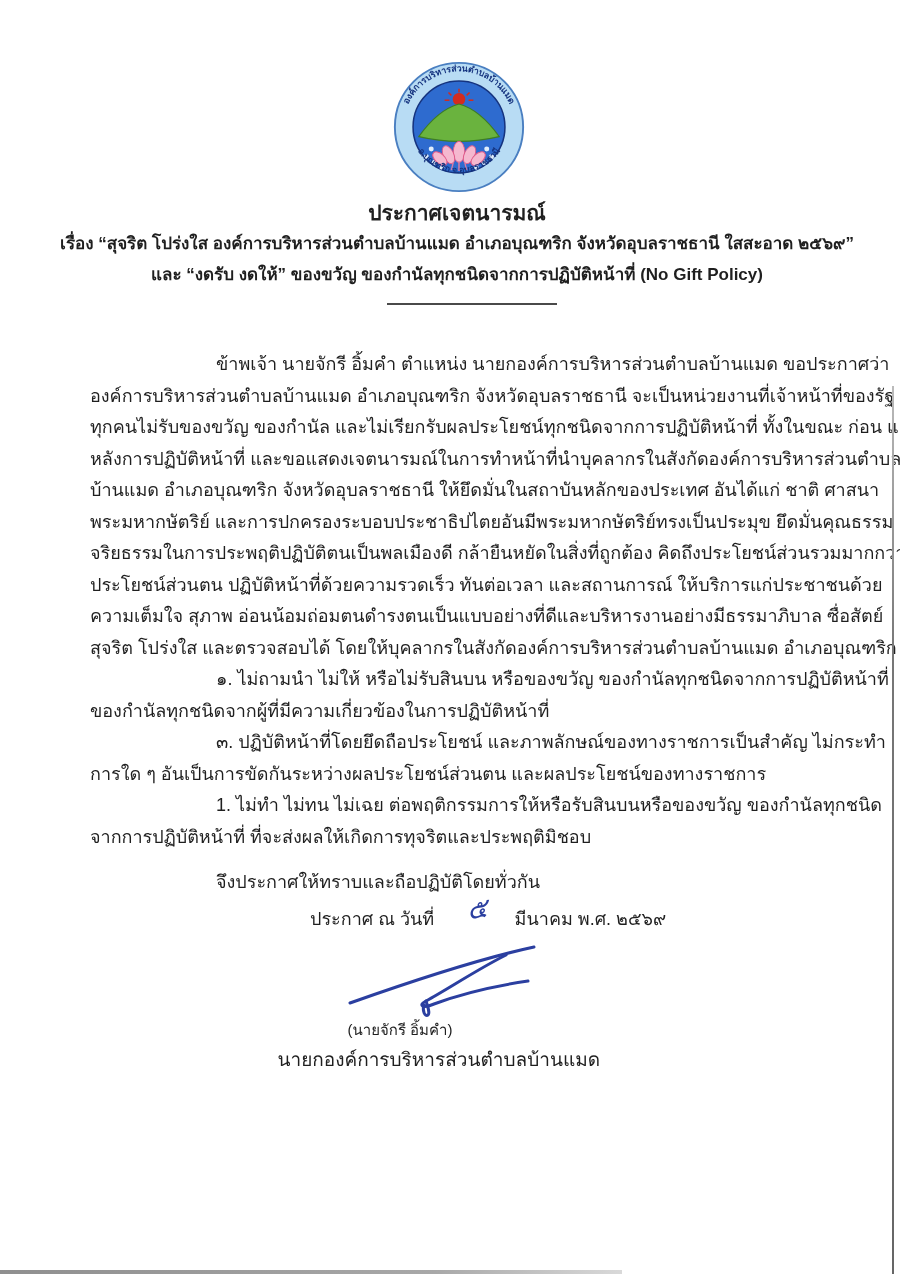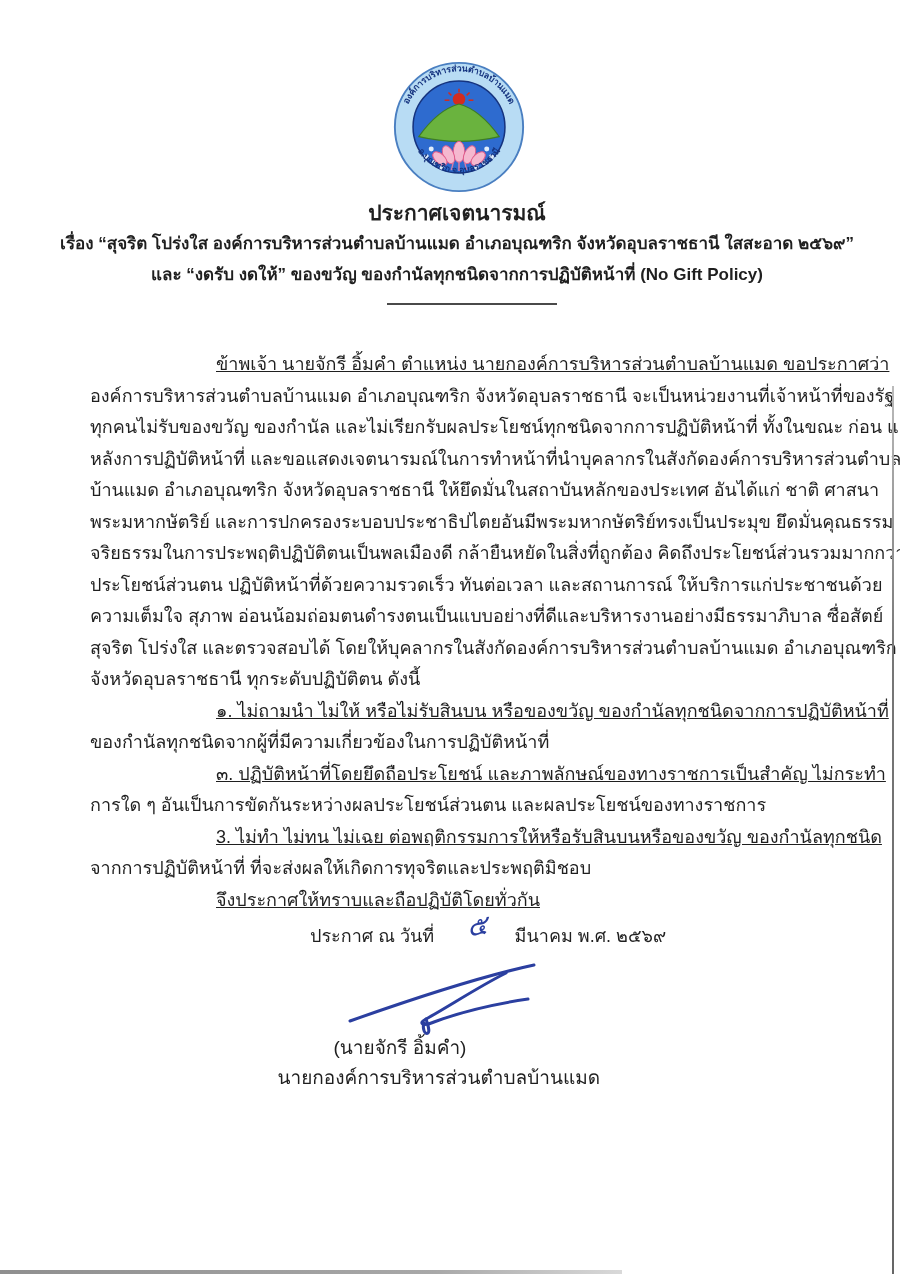--- a/index.html
+++ b/index.html
@@ -18,35 +18,35 @@
   .title-block{position:absolute;top:198px;left:0;width:100%;text-align:center;font-weight:bold;padding-left:7px;}
   .title-main{font-size:21px;line-height:30px;}
   .title-sub{font-size:17px;line-height:31px;white-space:nowrap;}
   .divider{position:absolute;top:303px;left:387px;width:170px;height:2px;background:#4a4a4a;}
   
   .content{
     position:absolute;top:349px;left:90px;width:720px;
     font-size:18px;line-height:31.5px;
   }
   .ln{white-space:nowrap;}
-  .ind{padding-left:126px;text-decoration:underline;}
-  .closing{}
+  .ind{padding-left:126px;}
+  .closing{margin-top:14px;}
   .dateline{margin-top:2px;padding-left:220px;white-space:nowrap;}
   .hand-day{
     display:inline-block;
     color:#2b3fa0;
     font-size:27px;
     transform:rotate(-8deg) translateY(-7px);
     margin:0 26px 0 34px;
     font-style:italic;
   }
   
   .sig-block{margin-top:6px;margin-left:110px;width:400px;text-align:center;}
   .sig-svg{display:block;margin:0 auto -4px auto;transform:translateX(48px);}
-  .sig-name{font-size:19px;line-height:30px;}
+  .sig-name{font-size:15px;line-height:30px;}
   .sig-pos{font-size:19px;line-height:30px;text-align:right;}
   
   .scan-vline{position:absolute;left:892px;top:386px;width:2px;height:888px;
     background:linear-gradient(#bbb,#777 30%,#666);}
   .scan-bottom{position:absolute;left:0;bottom:0;width:622px;height:4px;
     background:linear-gradient(90deg,#8f8f8f,#a8a8a8 70%,#d9d9d9);}
 </style>
 </head>
 <body>
 
@@ -114,27 +114,26 @@
     <div class="ln ind">ข้าพเจ้า นายจักรี  อิ้มคำ ตำแหน่ง นายกองค์การบริหารส่วนตำบลบ้านแมด ขอประกาศว่า</div>
     <div class="ln">องค์การบริหารส่วนตำบลบ้านแมด อำเภอบุณฑริก จังหวัดอุบลราชธานี จะเป็นหน่วยงานที่เจ้าหน้าที่ของรัฐ</div>
     <div class="ln">ทุกคนไม่รับของขวัญ ของกำนัล และไม่เรียกรับผลประโยชน์ทุกชนิดจากการปฏิบัติหน้าที่ ทั้งในขณะ ก่อน และ</div>
     <div class="ln">หลังการปฏิบัติหน้าที่ และขอแสดงเจตนารมณ์ในการทำหน้าที่นำบุคลากรในสังกัดองค์การบริหารส่วนตำบล</div>
     <div class="ln">บ้านแมด อำเภอบุณฑริก จังหวัดอุบลราชธานี ให้ยึดมั่นในสถาบันหลักของประเทศ อันได้แก่ ชาติ ศาสนา</div>
     <div class="ln">พระมหากษัตริย์ และการปกครองระบอบประชาธิปไตยอันมีพระมหากษัตริย์ทรงเป็นประมุข ยึดมั่นคุณธรรม</div>
     <div class="ln">จริยธรรมในการประพฤติปฏิบัติตนเป็นพลเมืองดี กล้ายืนหยัดในสิ่งที่ถูกต้อง คิดถึงประโยชน์ส่วนรวมมากกว่า</div>
     <div class="ln">ประโยชน์ส่วนตน ปฏิบัติหน้าที่ด้วยความรวดเร็ว ทันต่อเวลา และสถานการณ์ ให้บริการแก่ประชาชนด้วย</div>
     <div class="ln">ความเต็มใจ สุภาพ อ่อนน้อมถ่อมตนดำรงตนเป็นแบบอย่างที่ดีและบริหารงานอย่างมีธรรมาภิบาล ซื่อสัตย์</div>
     <div class="ln">สุจริต โปร่งใส และตรวจสอบได้ โดยให้บุคลากรในสังกัดองค์การบริหารส่วนตำบลบ้านแมด อำเภอบุณฑริก</div>
-    <div class="ln">จังหวัดอุบลราชธานี ทุกระดับปฏิบัติตน ดังนี้</div>
 
     <div class="ln ind">๑. ไม่ถามนำ ไม่ให้ หรือไม่รับสินบน หรือของขวัญ ของกำนัลทุกชนิดจากการปฏิบัติหน้าที่</div>
     <div class="ln">ของกำนัลทุกชนิดจากผู้ที่มีความเกี่ยวข้องในการปฏิบัติหน้าที่</div>
     <div class="ln ind">๓. ปฏิบัติหน้าที่โดยยึดถือประโยชน์ และภาพลักษณ์ของทางราชการเป็นสำคัญ ไม่กระทำ</div>
     <div class="ln">การใด ๆ อันเป็นการขัดกันระหว่างผลประโยชน์ส่วนตน และผลประโยชน์ของทางราชการ</div>
-    <div class="ln ind">3. ไม่ทำ ไม่ทน ไม่เฉย ต่อพฤติกรรมการให้หรือรับสินบนหรือของขวัญ ของกำนัลทุกชนิด</div>
+    <div class="ln ind">1. ไม่ทำ ไม่ทน ไม่เฉย ต่อพฤติกรรมการให้หรือรับสินบนหรือของขวัญ ของกำนัลทุกชนิด</div>
     <div class="ln">จากการปฏิบัติหน้าที่ ที่จะส่งผลให้เกิดการทุจริตและประพฤติมิชอบ</div>
 
     <div class="ln ind closing">จึงประกาศให้ทราบและถือปฏิบัติโดยทั่วกัน</div>
 
     <div class="dateline">
       <span>ประกาศ ณ วันที่</span><span class="hand-day">๕</span><span>มีนาคม พ.ศ. ๒๕๖๙</span>
     </div>
 
     <div class="sig-block">
       <svg class="sig-svg" width="220" height="78" viewBox="0 0 220 78">

